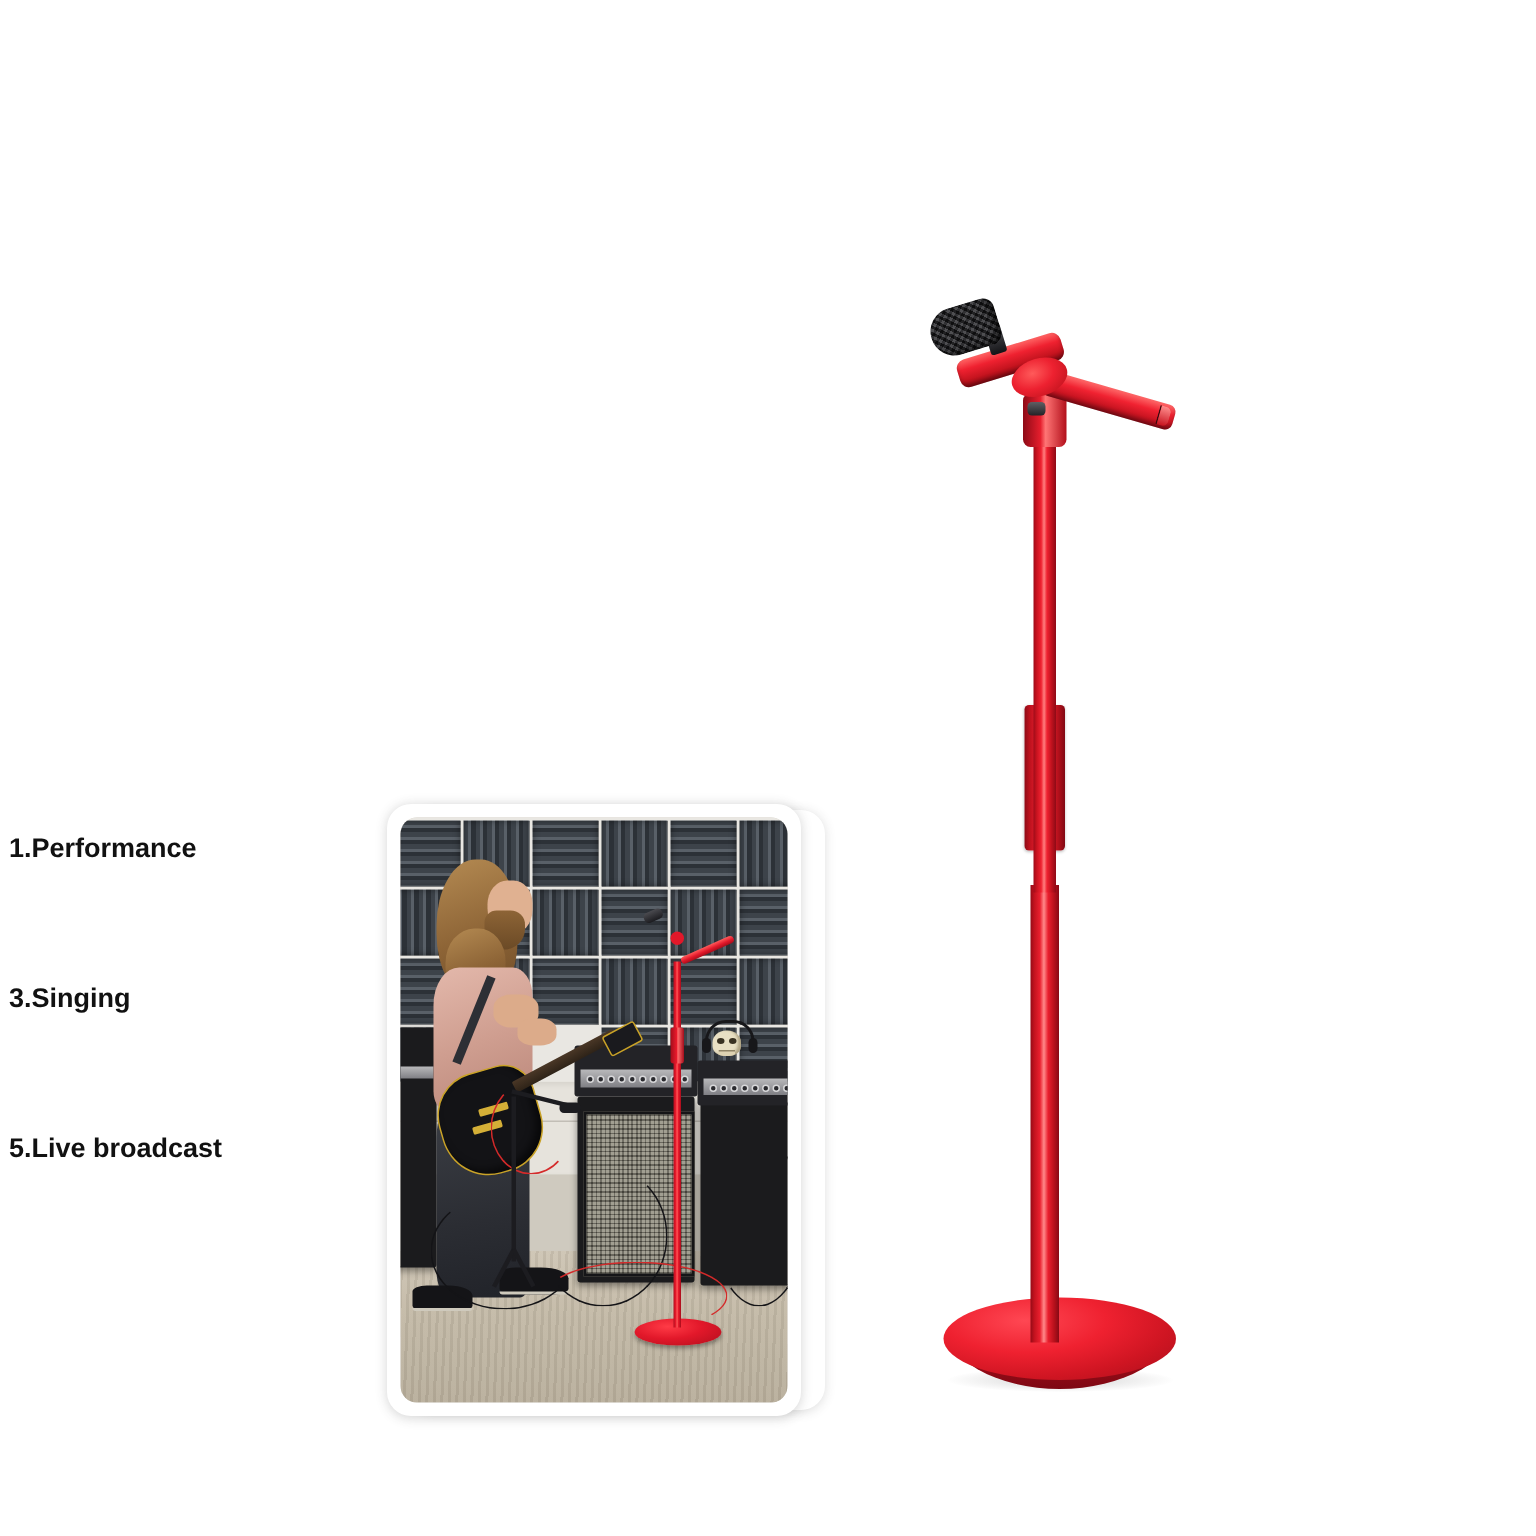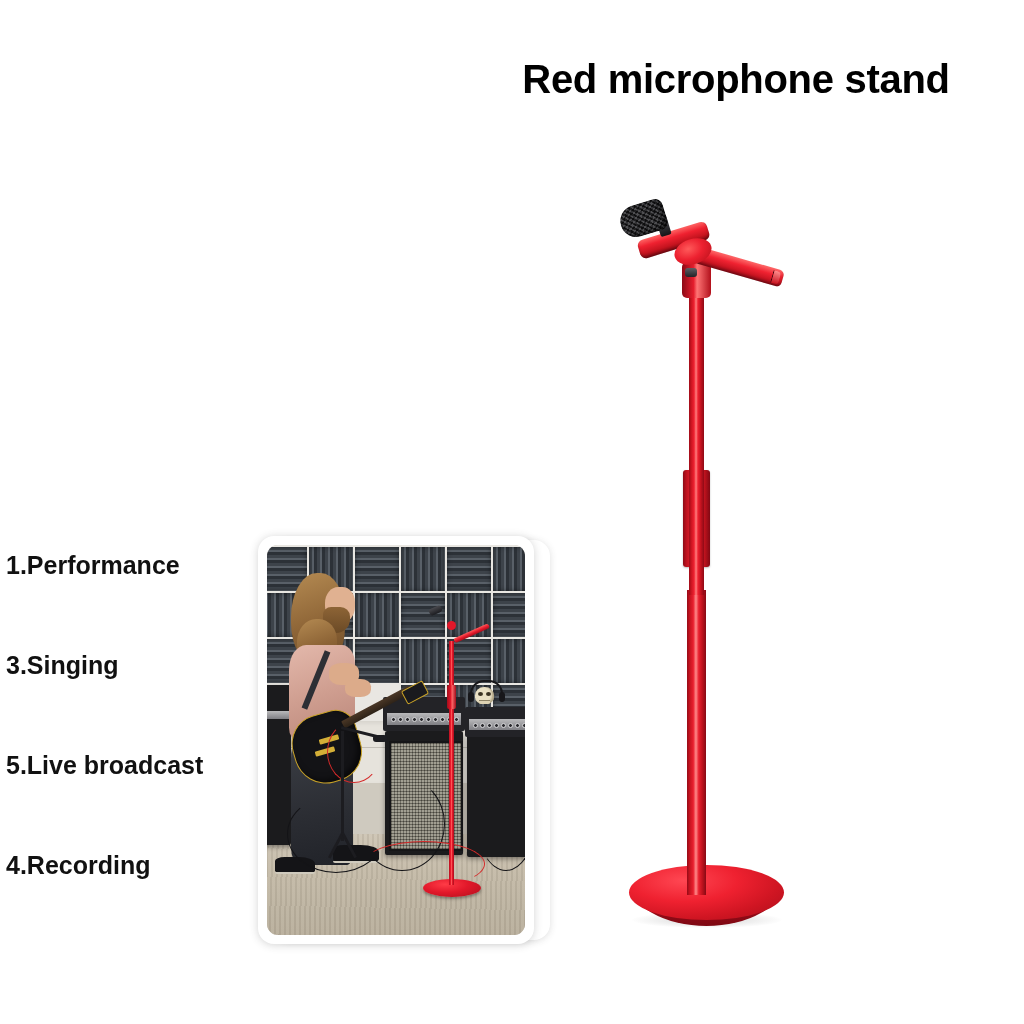--- a/index.html
+++ b/index.html
@@ -43,21 +43,21 @@
   }
 
   
   .feature-list {
     position: absolute;
     left: 6px;
     top: 552px;
     width: 230px;
   }
   .feature-item {
-    font-size: 25px;
+    font-size: 18px;
     font-weight: bold;
     color: #111111;
     height: 100px;
     line-height: 26px;
     white-space: nowrap;
   }
 
   
   .photo-card-back {
     position: absolute;
@@ -451,28 +451,26 @@
       #2a2a2e;
     box-shadow: inset -3px -2px 5px rgba(0,0,0,0.65);
   }
 </style>
 </head>
 <body>
 
 <div id="page">
 
   <div class="heading-block">
-    <div class="title-main">Red microphone stand</div>
   </div>
 
   <div class="feature-list">
     <div class="feature-item">1.Performance</div>
     <div class="feature-item">3.Singing</div>
     <div class="feature-item">5.Live broadcast</div>
-    <div class="feature-item">4.Recording</div>
   </div>
 
   <div class="photo-card-back"></div>
 
   <div class="photo-card">
     <div class="photo-frame">
       <div class="photo-scene">
 
         <div class="wall-upper"></div>
 

